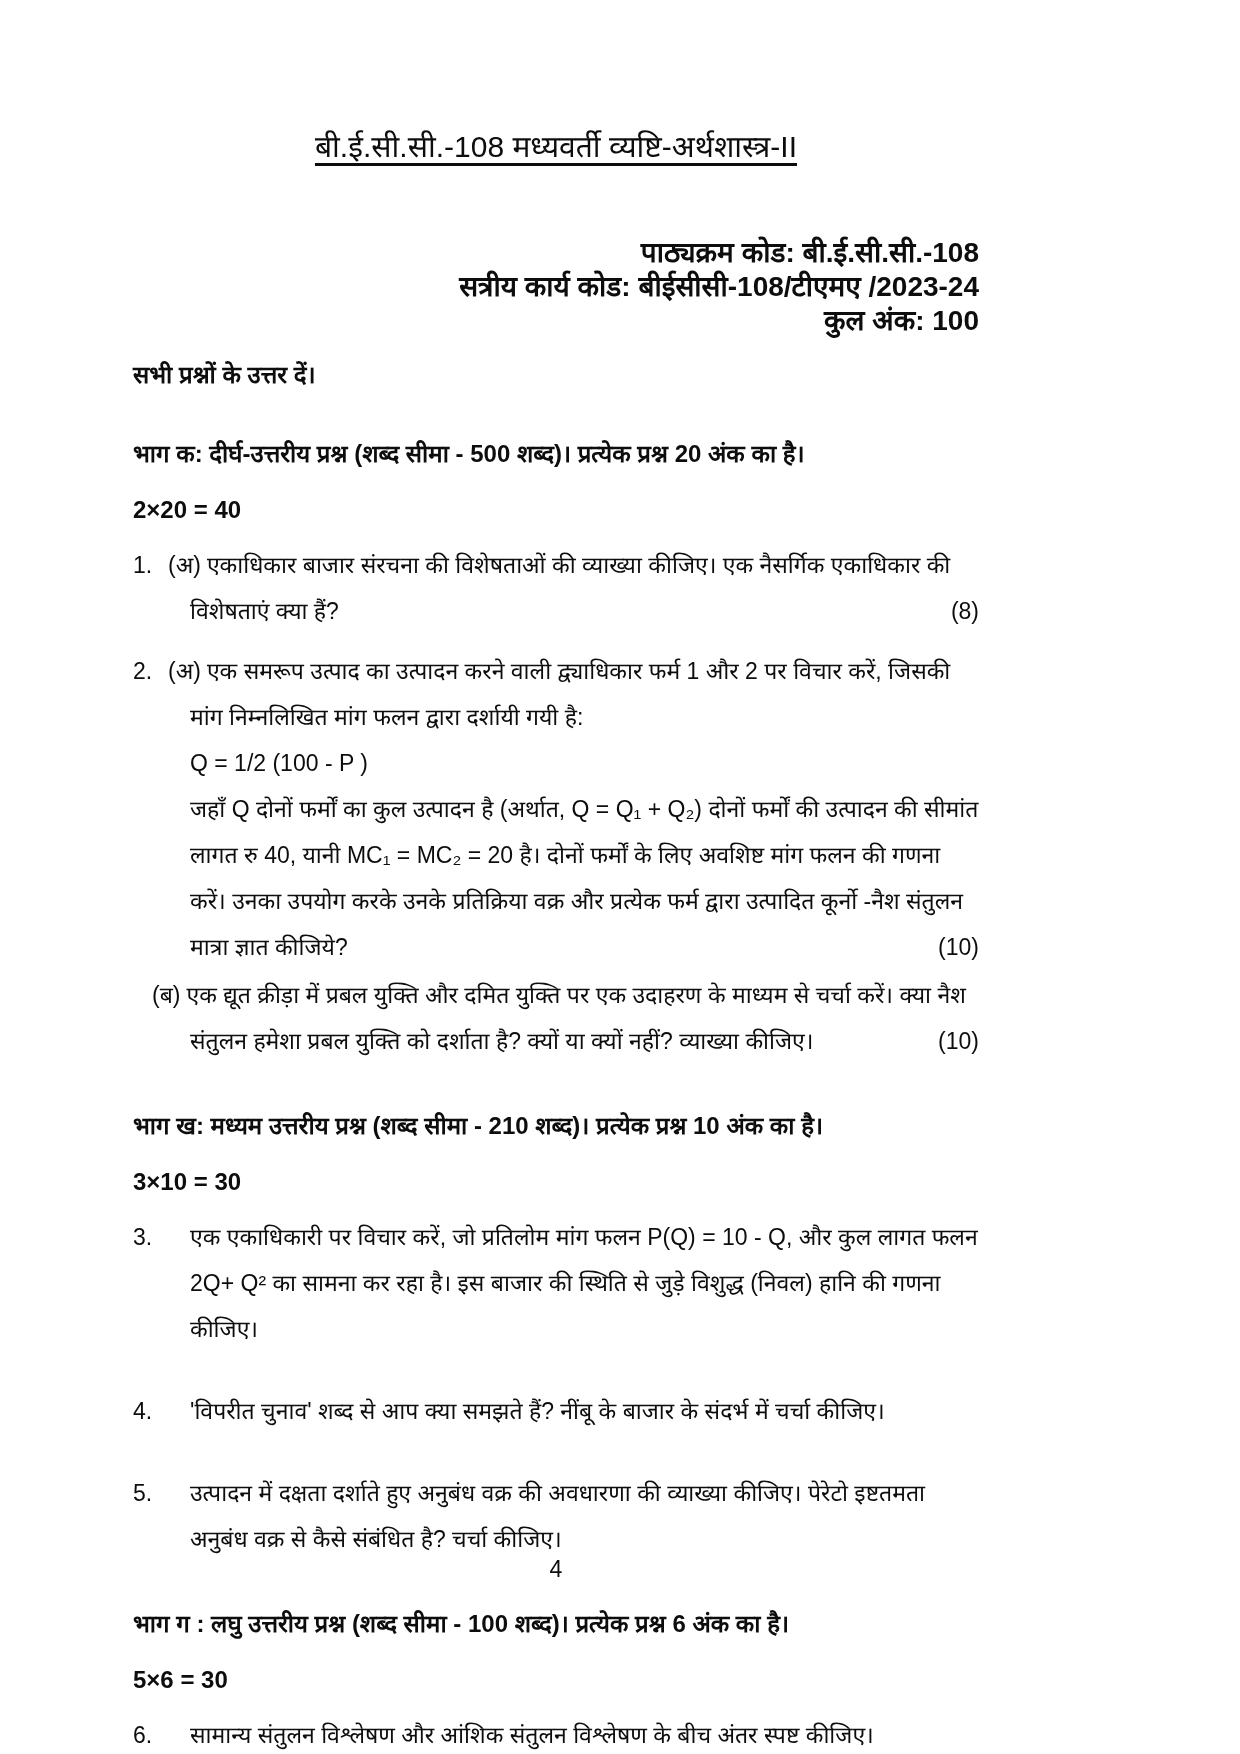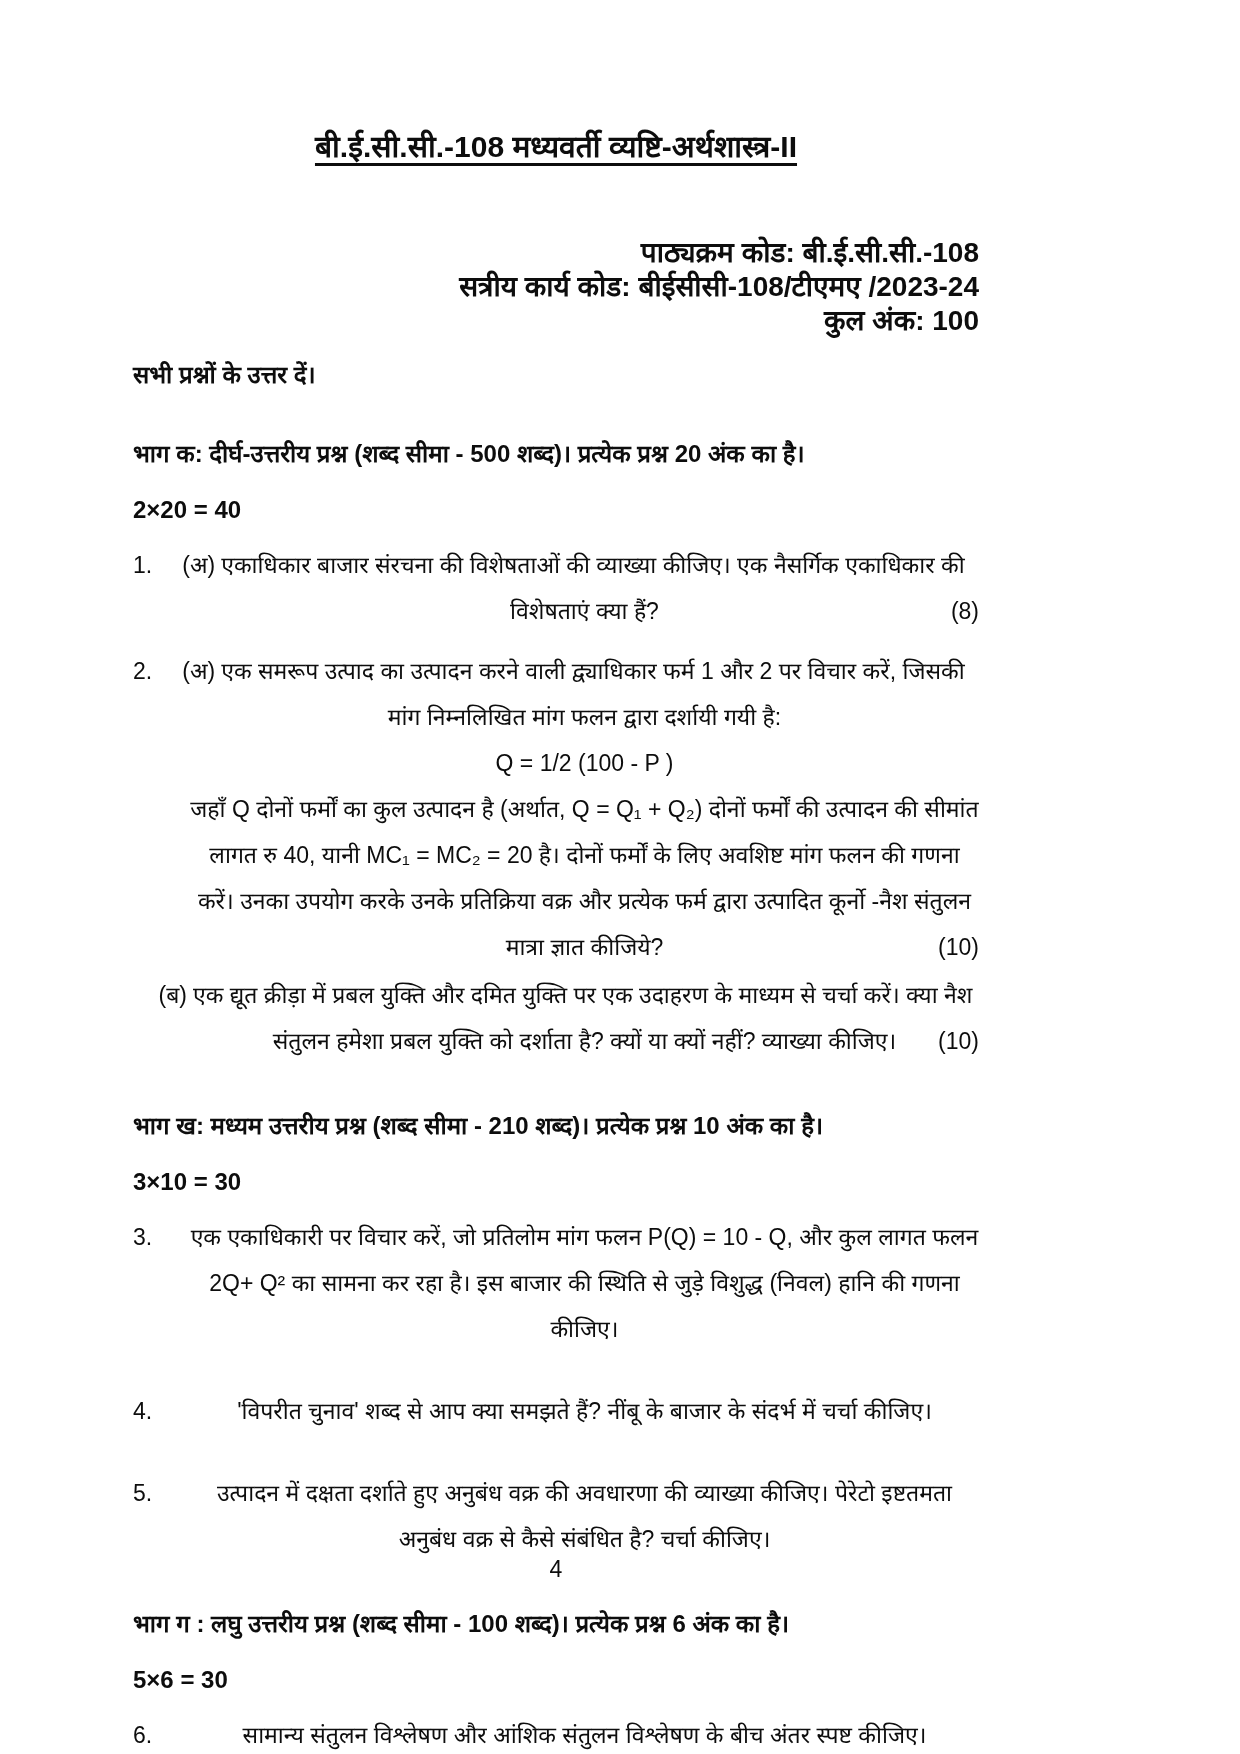--- a/index.html
+++ b/index.html
@@ -15,21 +15,21 @@
   .content {
     position: absolute;
     left: 133px;
     top: 0;
     width: 846px;
     padding-top: 126px;
   }
   .title {
     margin: 0;
     font-size: 30px;
-    font-weight: 700;
+    font-weight: 400;
     text-align: center;
     text-decoration: underline;
     text-underline-offset: 6px;
     line-height: 42px;
   }
   .meta {
     margin-top: 68px;
     text-align: right;
     font-weight: 700;
     font-size: 28px;
@@ -55,21 +55,21 @@
   .section-heading .sec-marks { white-space: nowrap; }
   .q {
     display: flex;
     font-size: 23px;
     line-height: 46px;
     margin-top: 14px;
   }
   .q--tight { margin-top: 2px; }
   .q--spaced { margin-top: 36px; }
   .q-num { width: 57px; flex: none; }
-  .q-body { flex: 1; position: relative; text-align: center; }
+  .q-body { flex: 1; position: relative; }
   .p { position: relative; }
   .indent-a { text-indent: -22px; }
   .indent-b { text-indent: -38px; }
   .p-label { margin-right: 6px; }
   .marks {
     position: absolute;
     right: 0;
     bottom: 0;
     text-indent: 0;
   }

